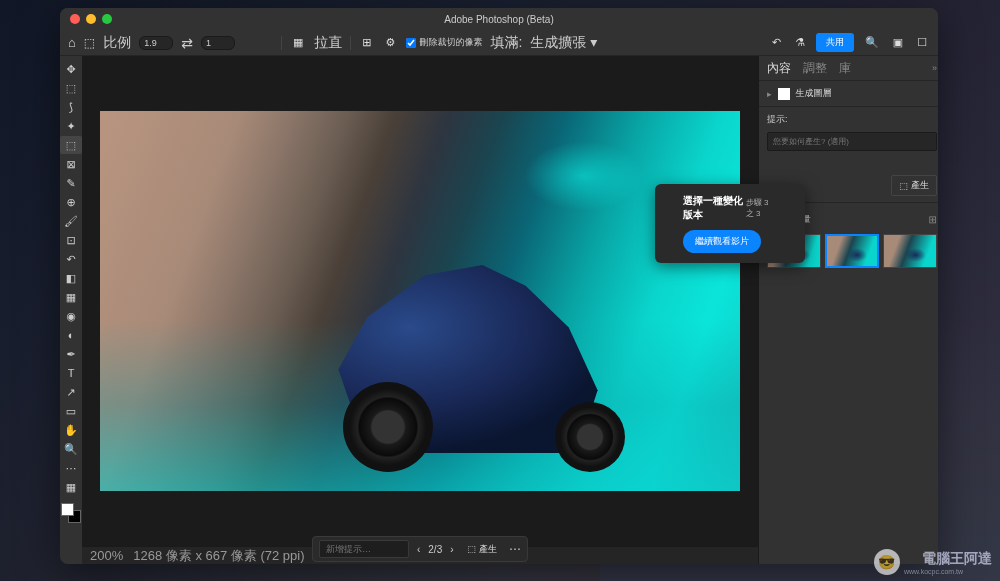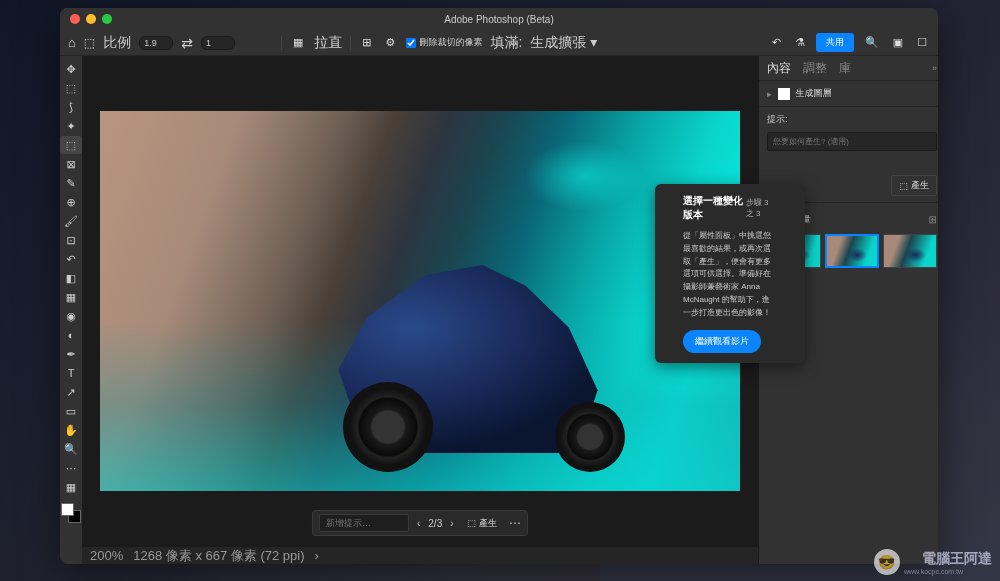--- a/index.html
+++ b/index.html
@@ -42,21 +42,21 @@
 
 .canvas-area { flex: 1; background: #1b1b1b; display: flex; flex-direction: column; position: relative; }
 .canvas-wrap { flex: 1; display: flex; align-items: center; justify-content: center; padding: 18px; }
 .canvas { width: 640px; height: 380px; background: linear-gradient(110deg, #b89580 0%, #a88a78 18%, #8a7568 25%, #6b5d52 32%, #4a4038 38%, #2d3540 45%, #1a4550 52%, #0a6575 60%, #08a5a5 70%, #0ad5cc 80%, #0ae5da 88%, #15c5c0 100%); position: relative; overflow: hidden; }
 .canvas::before { content: ""; position: absolute; bottom: 0; left: 0; right: 0; height: 45%; background: linear-gradient(0deg, rgba(10,200,200,.6), rgba(10,150,160,.3) 50%, transparent); }
 .canvas::after { content: ""; position: absolute; top: 8%; right: 15%; width: 120px; height: 70px; background: radial-gradient(ellipse, rgba(10,230,220,.6), transparent 70%); border-radius: 50%; }
 .scooter { position: absolute; bottom: 10%; left: 35%; width: 45%; height: 55%; background: radial-gradient(ellipse at 30% 40%, #2a4a8a, #1a2a5a 40%, #0a1530 70%); clip-path: polygon(15% 100%, 5% 60%, 15% 35%, 35% 15%, 55% 10%, 70% 20%, 85% 40%, 95% 70%, 88% 100%); }
 .wheel { position: absolute; width: 90px; height: 90px; border-radius: 50%; background: radial-gradient(circle, #333 25%, #1a1a1a 28%, #0a0a0a 45%, #222 48%, #111 60%); }
 .w1 { bottom: 5%; left: 38%; } .w2 { bottom: 5%; right: 18%; width: 70px; height: 70px; }
 
-.gen-bar { position: absolute; bottom: 28px; left: 50%; transform: translateX(-50%); height: 26px; background: #2a2a2a; border: 1px solid #3a3a3a; border-radius: 4px; display: flex; align-items: center; padding: 12px 6px; gap: 6px; }
+.gen-bar { position: absolute; bottom: 2px; left: 50%; transform: translateX(-50%); height: 26px; background: #2a2a2a; border: 1px solid #3a3a3a; border-radius: 4px; display: flex; align-items: center; padding: 12px 6px; gap: 6px; }
 .gen-bar .ginp { background: #1e1e1e; border: 1px solid #3a3a3a; color: #888; font-size: 9px; padding: 3px 6px; width: 90px; border-radius: 2px; }
 .gen-bar .nav { color: #ccc; font-size: 10px; padding: 0 2px; }
 .gen-bar .cnt { color: #ccc; font-size: 10px; }
 .gen-bar .genbtn { color: #ddd; font-size: 9px; padding: 2px 6px; display: flex; align-items: center; gap: 3px; }
 .gen-bar .dots { color: #ccc; font-size: 12px; }
 
 .statusbar { height: 18px; background: #252525; display: flex; align-items: center; padding: 0 8px; gap: 10px; border-top: 1px solid #1a1a1a; }
 .statusbar span { font-size: 13px; color: #999; }
 
 .popup { position: absolute; top: 184px; left: 614px; width: 150px; background: #2a2a2a; border-radius: 6px; padding: 10px 28px; box-shadow: 0 4px 16px rgba(0,0,0,.5); z-index: 50; margin-left: 41px; }
@@ -225,21 +225,20 @@
     </div>
 
   </div>
 </div>
 
 <div class="popup">
   <div class="hdr">
     <span class="ptitle">選擇一種變化版本</span>
     <span class="step">步驟 3 之 3</span>
   </div>
-  <div class="body">從「屬性面板」中挑選您最喜歡的結果，或再次選取「產生」，便會有更多選項可供選擇。準備好在攝影師兼藝術家 Anna McNaught 的幫助下，進一步打造更出色的影像！</div>
   <span class="pbtn">繼續觀看影片</span>
 </div>
 
 <div class="watermark">
   <div class="ic">😎</div>
   <div>
     <div class="txt1">電腦王阿達</div>
     <div class="txt2">www.kocpc.com.tw</div>
   </div>
 </div>

